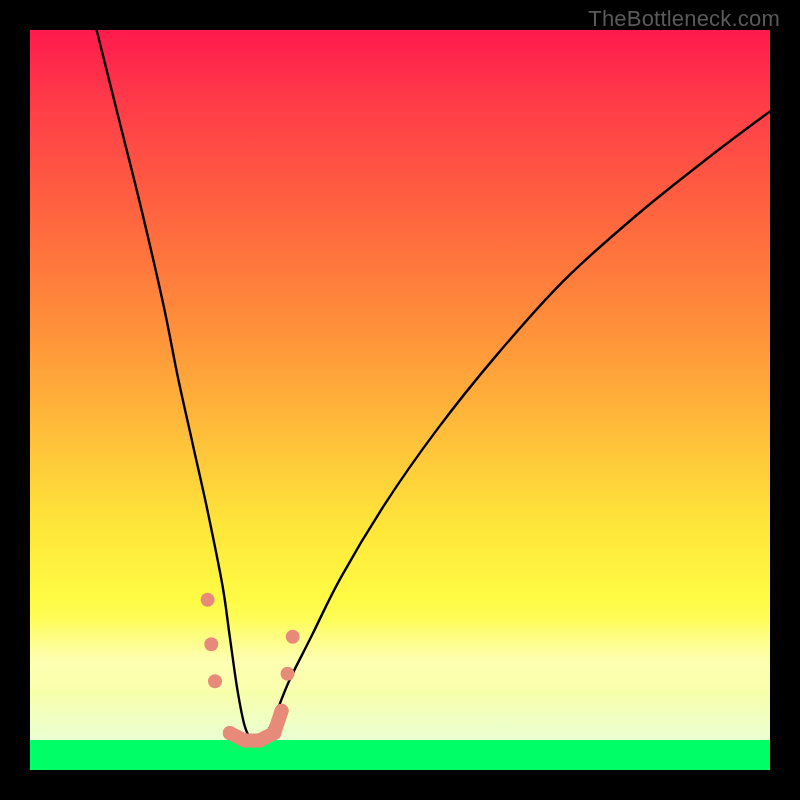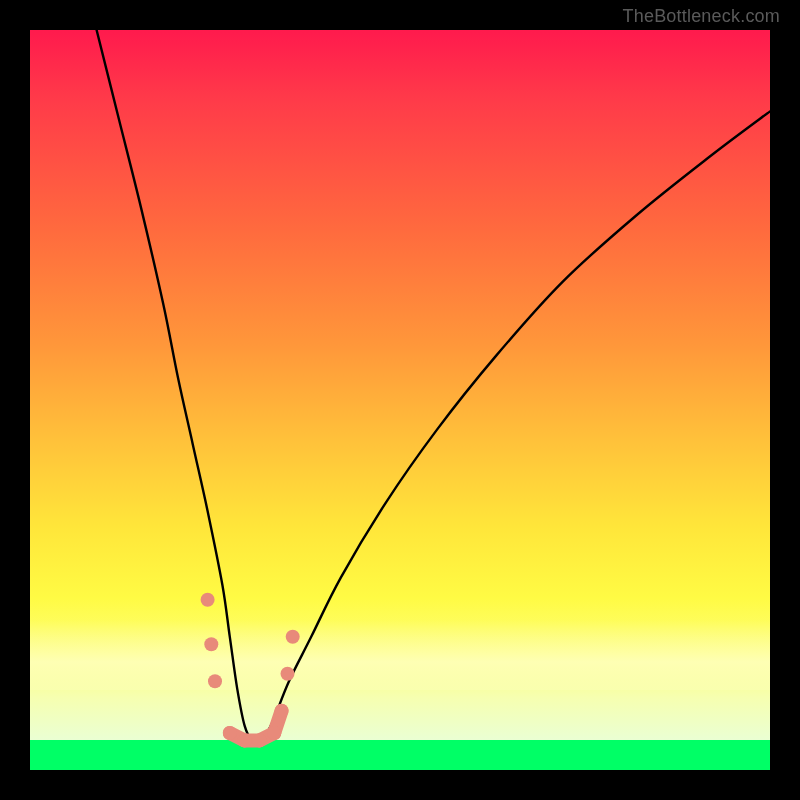--- a/index.html
+++ b/index.html
@@ -53,21 +53,21 @@
       rgba(255,255,200,0.45) 40%,
       rgba(255,255,220,0.55) 60%,
       rgba(255,255,200,0.25) 100%
     );
   }
   .watermark {
     position: absolute;
     top: 6px;
     right: 20px;
     color: #5a5a5a;
-    font-size: 18px;
+    font-size: 22px;
     letter-spacing: 0.2px;
     font-weight: 400;
   }
   svg.curve {
     position: absolute;
     left: 30px;
     top: 30px;
     width: 740px;
     height: 740px;
     overflow: visible;

